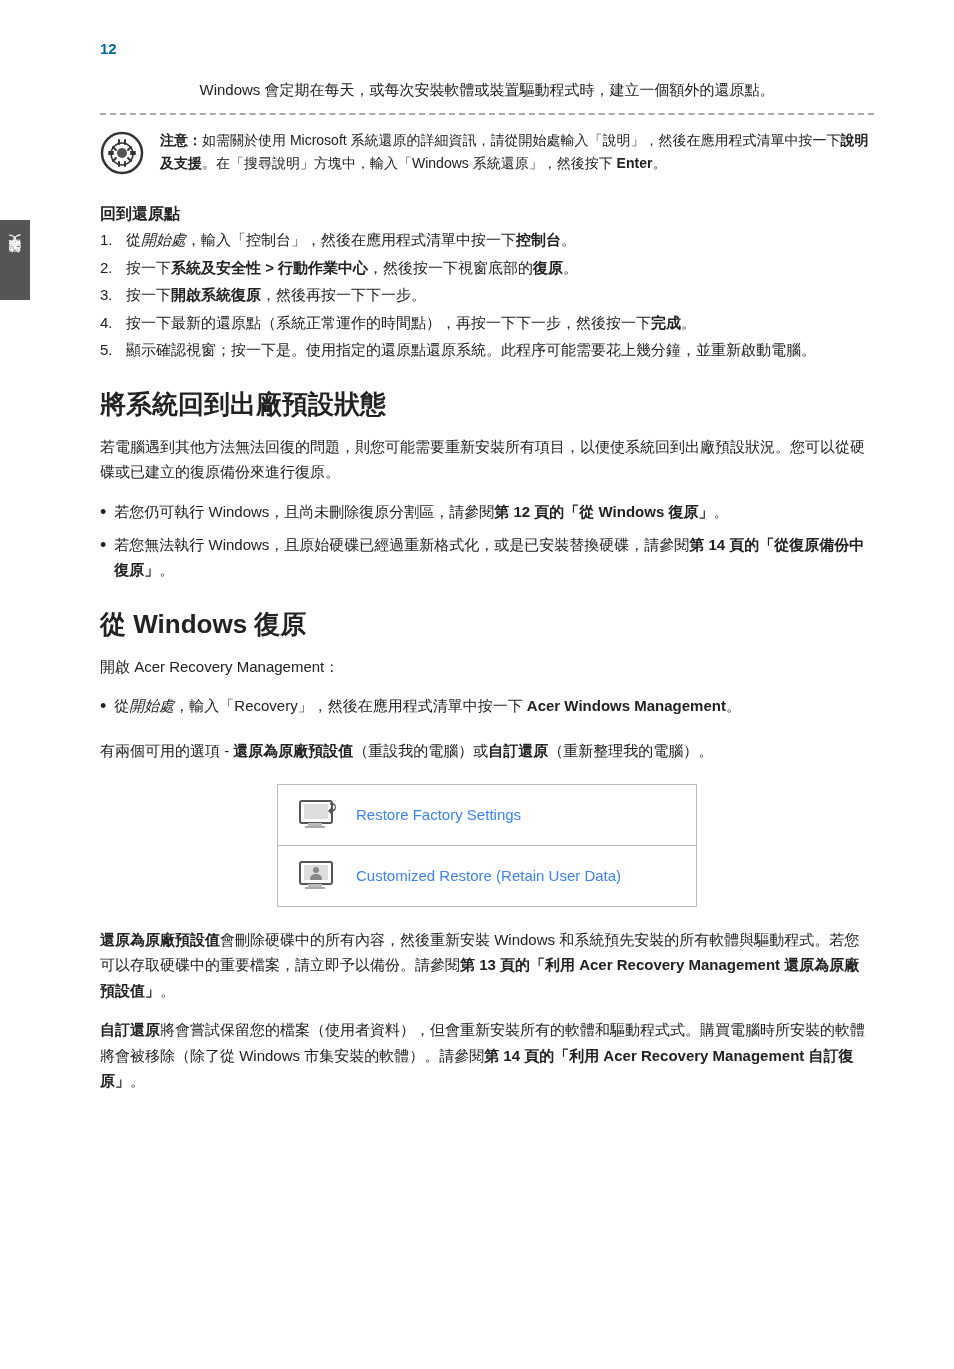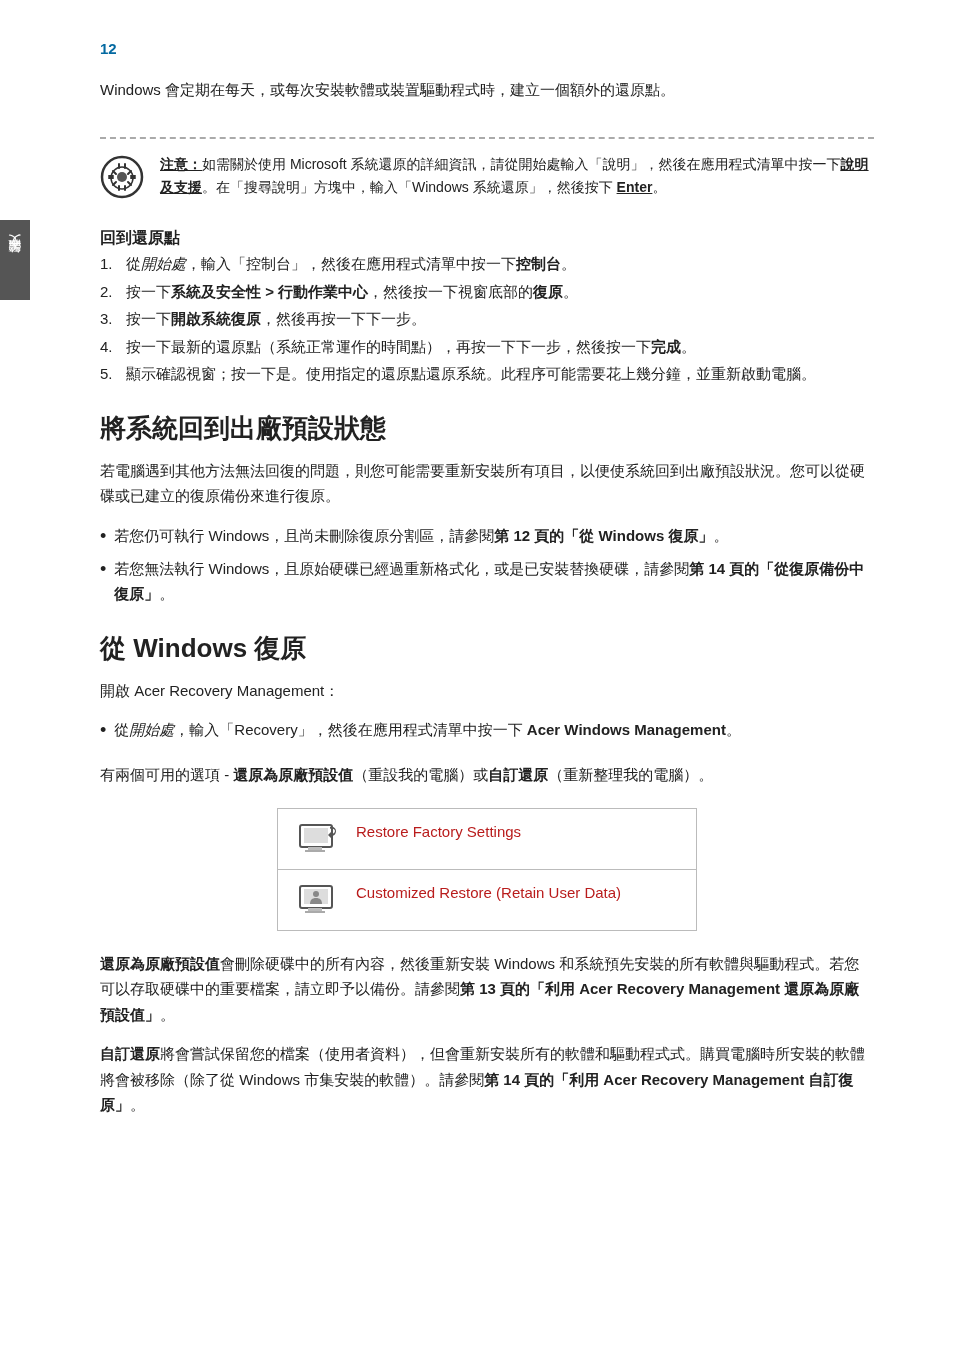--- a/index.html
+++ b/index.html
@@ -42,21 +42,22 @@
     .page-number {
       font-size: 15px;
       font-weight: bold;
       margin-bottom: 20px;
       color: #0369a1;
     }
 
     .intro-text {
       font-size: 15px;
       line-height: 1.7;
-      margin-bottom: 34px;
+      margin-bottom: 10px;
+      text-align: center;
     }
 
     
     .note-box {
       display: flex;
       align-items: flex-start;
       border-top: 2px dashed #aaa;
       padding-top: 14px;
       margin-bottom: 28px;
       gap: 16px;
@@ -75,21 +76,20 @@
     }
 
     .note-text {
       font-size: 14px;
       line-height: 1.7;
       flex: 1;
     }
 
     .note-text .bold {
       font-weight: bold;
-      text-decoration: underline;
     }
 
     
     .section-heading-small {
       font-size: 16px;
       font-weight: bold;
       margin-bottom: 2px;
       margin-top: 10px;
     }
 
@@ -149,26 +149,26 @@
     .recovery-options-box {
       border: 1px solid #bbb;
       margin: 20px auto;
       width: 420px;
       padding: 0;
       background: #fff;
     }
 
     .recovery-option {
       display: flex;
-      align-items: flex-start;
+      align-items: center;
       gap: 16px;
       padding: 14px 20px;
       border-bottom: 1px solid #bbb;
       font-size: 15px;
-      color: #b91c1c;
+      color: #3b82f6;
     }
 
     .recovery-option:last-child {
       border-bottom: none;
     }
 
     .option-icon {
       width: 42px;
       height: 32px;
       flex-shrink: 0;

